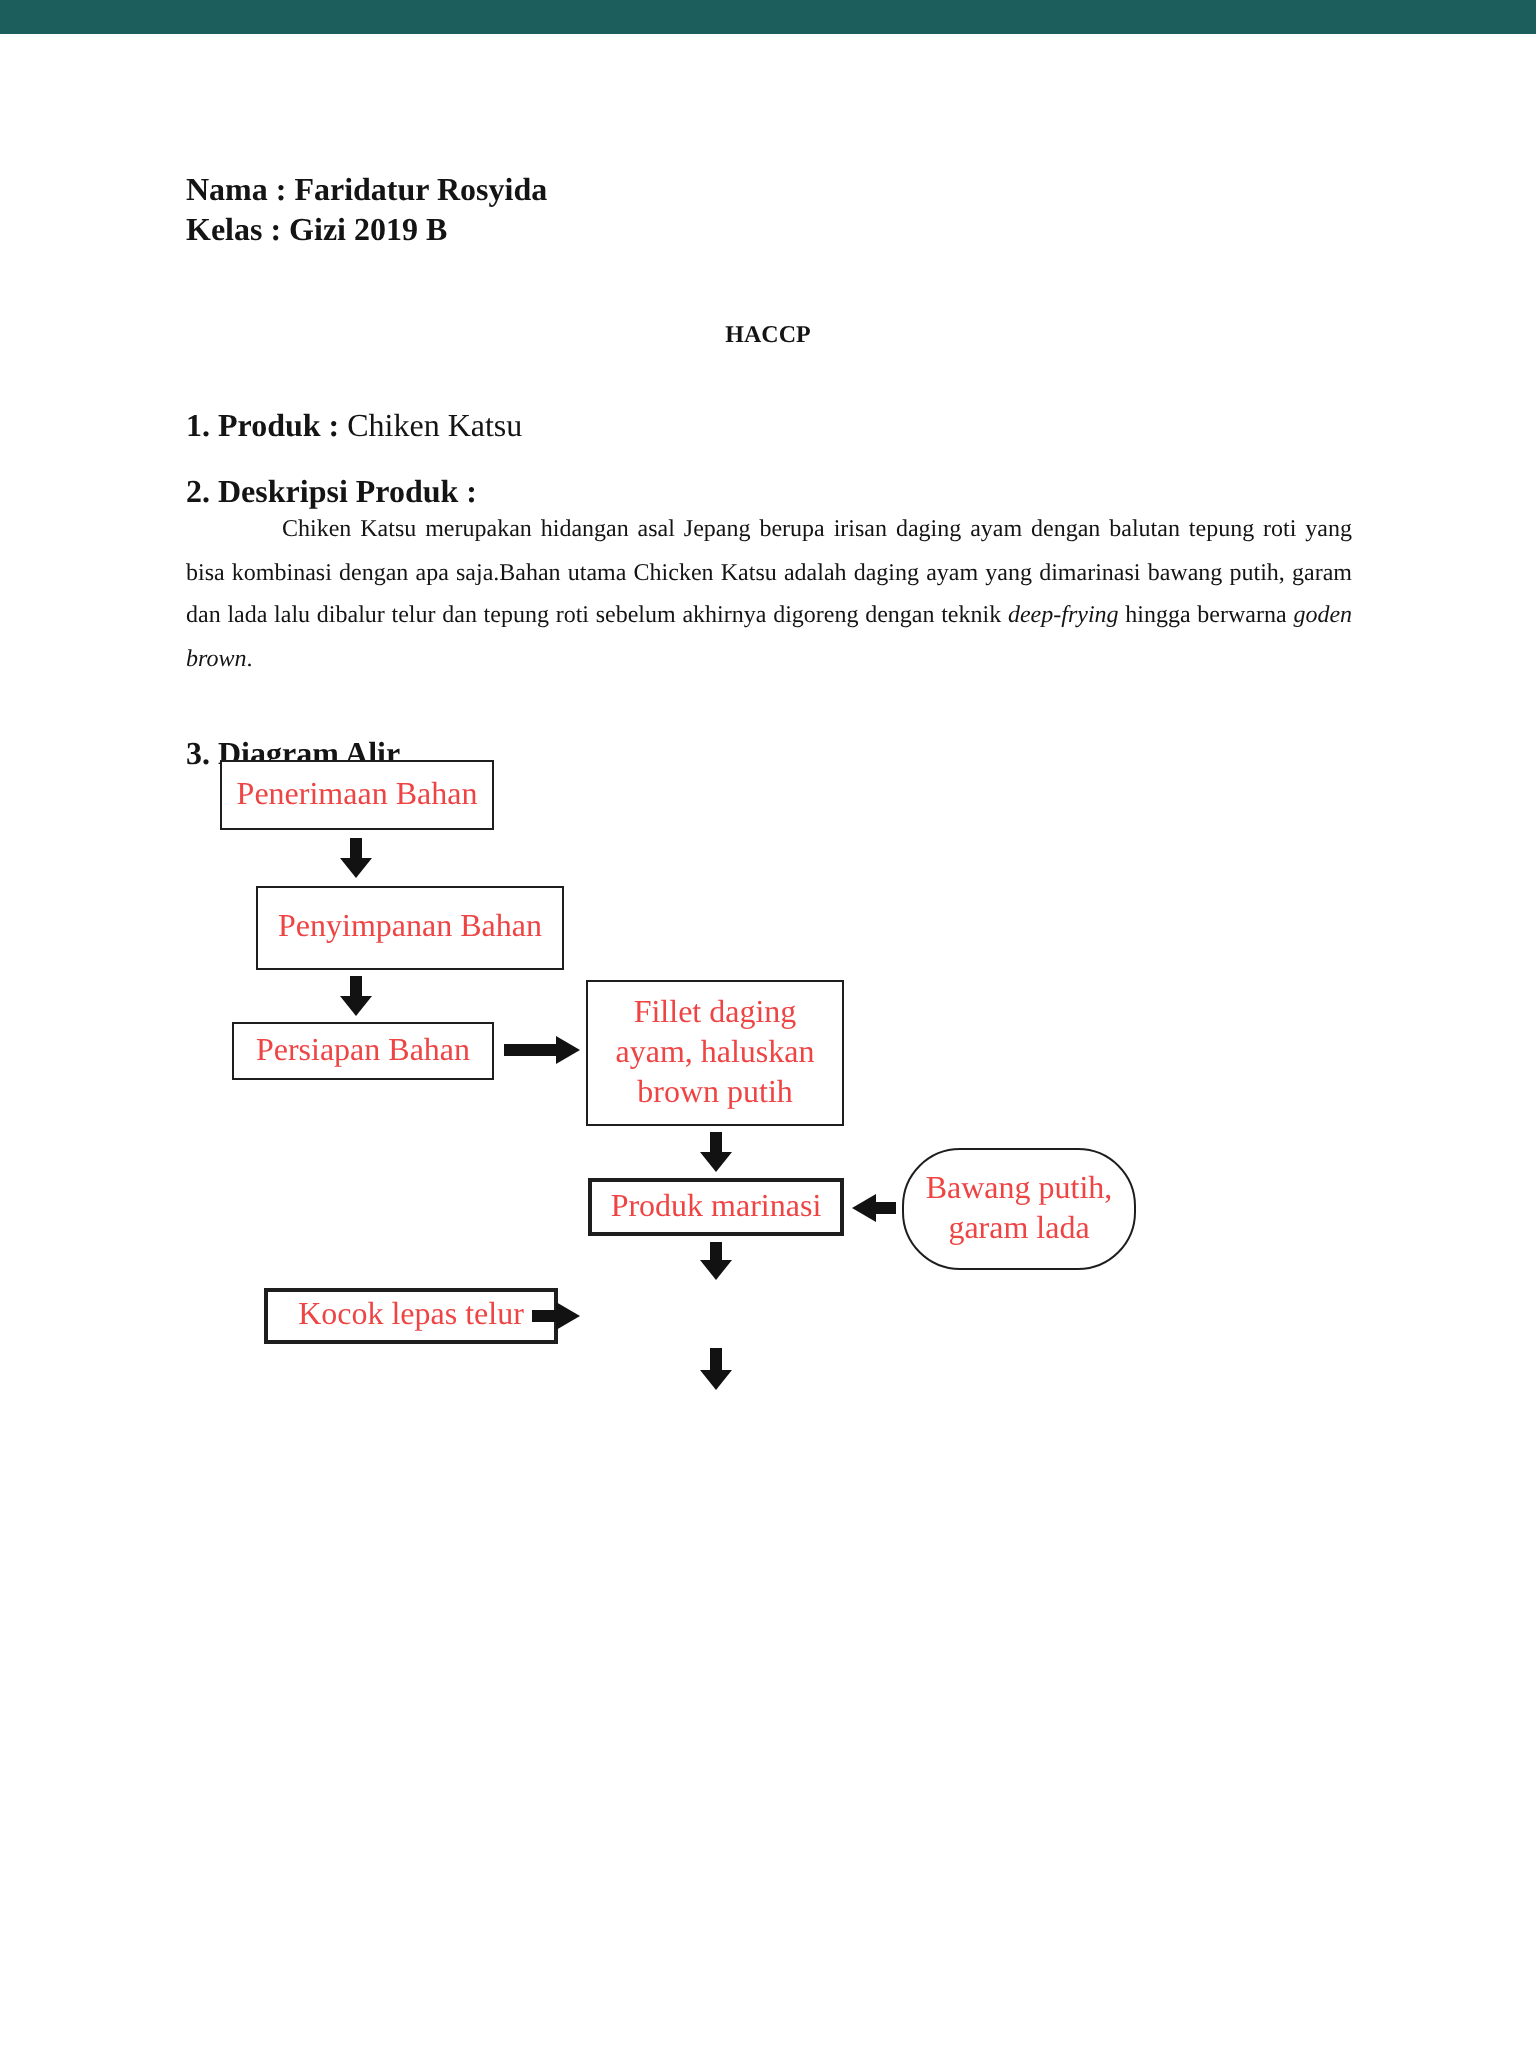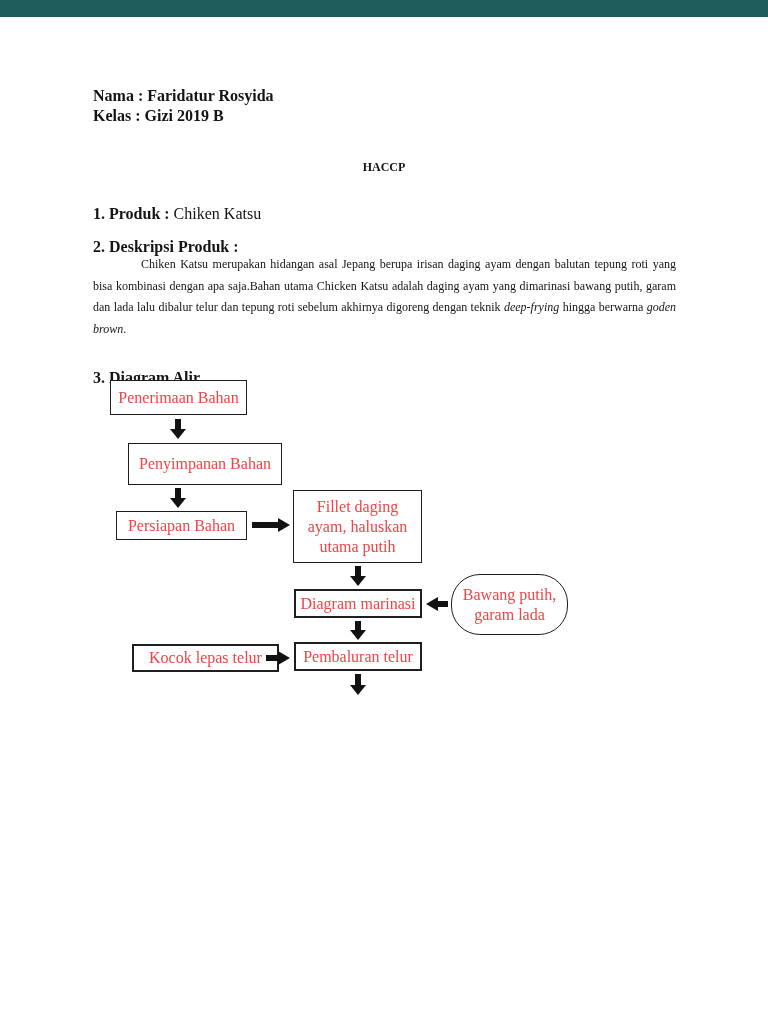--- a/index.html
+++ b/index.html
@@ -85,29 +85,28 @@
   <p class="desc"><span>Chiken Katsu merupakan hidangan asal Jepang berupa irisan daging ayam dengan balutan tepung roti yang bisa kombinasi dengan apa saja.Bahan utama Chicken Katsu adalah daging ayam yang dimarinasi bawang putih, garam dan lada lalu dibalur telur dan tepung roti sebelum akhirnya digoreng dengan teknik </span><span class="i">deep-frying</span><span> hingga berwarna </span><span class="i">goden brown</span><span>.</span></p>
 
   <div class="txt diagram-heading">3. Diagram Alir</div>
 
   <div class="box thin" style="left:110px;top:380px;width:137px;height:35px;">Penerimaan Bahan</div>
 
   <div class="box thin" style="left:104px;top:443px;width:154px;height:42px;margin-left:24px;">Penyimpanan Bahan</div>
 
   <div class="box thin" style="left:116px;top:511px;width:131px;height:29px;">Persiapan Bahan</div>
 
-  <div class="box thin" style="left:293px;top:490px;width:129px;height:73px;">Fillet daging ayam, haluskan utama putih</div>
+  <div class="box thin" style="left:293px;top:490px;width:129px;height:73px;">Fillet daging ayam, haluskan brown putih</div>
 
-  <div class="box" style="left:294px;top:589px;width:128px;height:29px;">Diagram marinasi</div>
+  <div class="box" style="left:294px;top:589px;width:128px;height:29px;">Produk marinasi</div>
 
   <div class="box thin" style="left:451px;top:574px;width:117px;height:61px;border-radius:29px;">Bawang putih, garam lada</div>
 
   <div class="box" style="left:116px;top:644px;width:147px;height:28px;margin-left:16px;">Kocok lepas telur</div>
 
-  <div class="box" style="left:294px;top:642px;width:128px;height:29px;">Pembaluran telur</div>
 
 
   <div class="box" style="left:296px;top:774px;width:129px;height:28px;">Penggorengan</div>
 
   <div class="box" style="left:296px;top:826px;width:127px;height:27px;font-weight:bold;">Penyajian</div>
 
   <div class="va" style="left:170px;top:419px;height:20px;">
       <i class="stem"></i>
       <i class="head"></i>
     </div>

